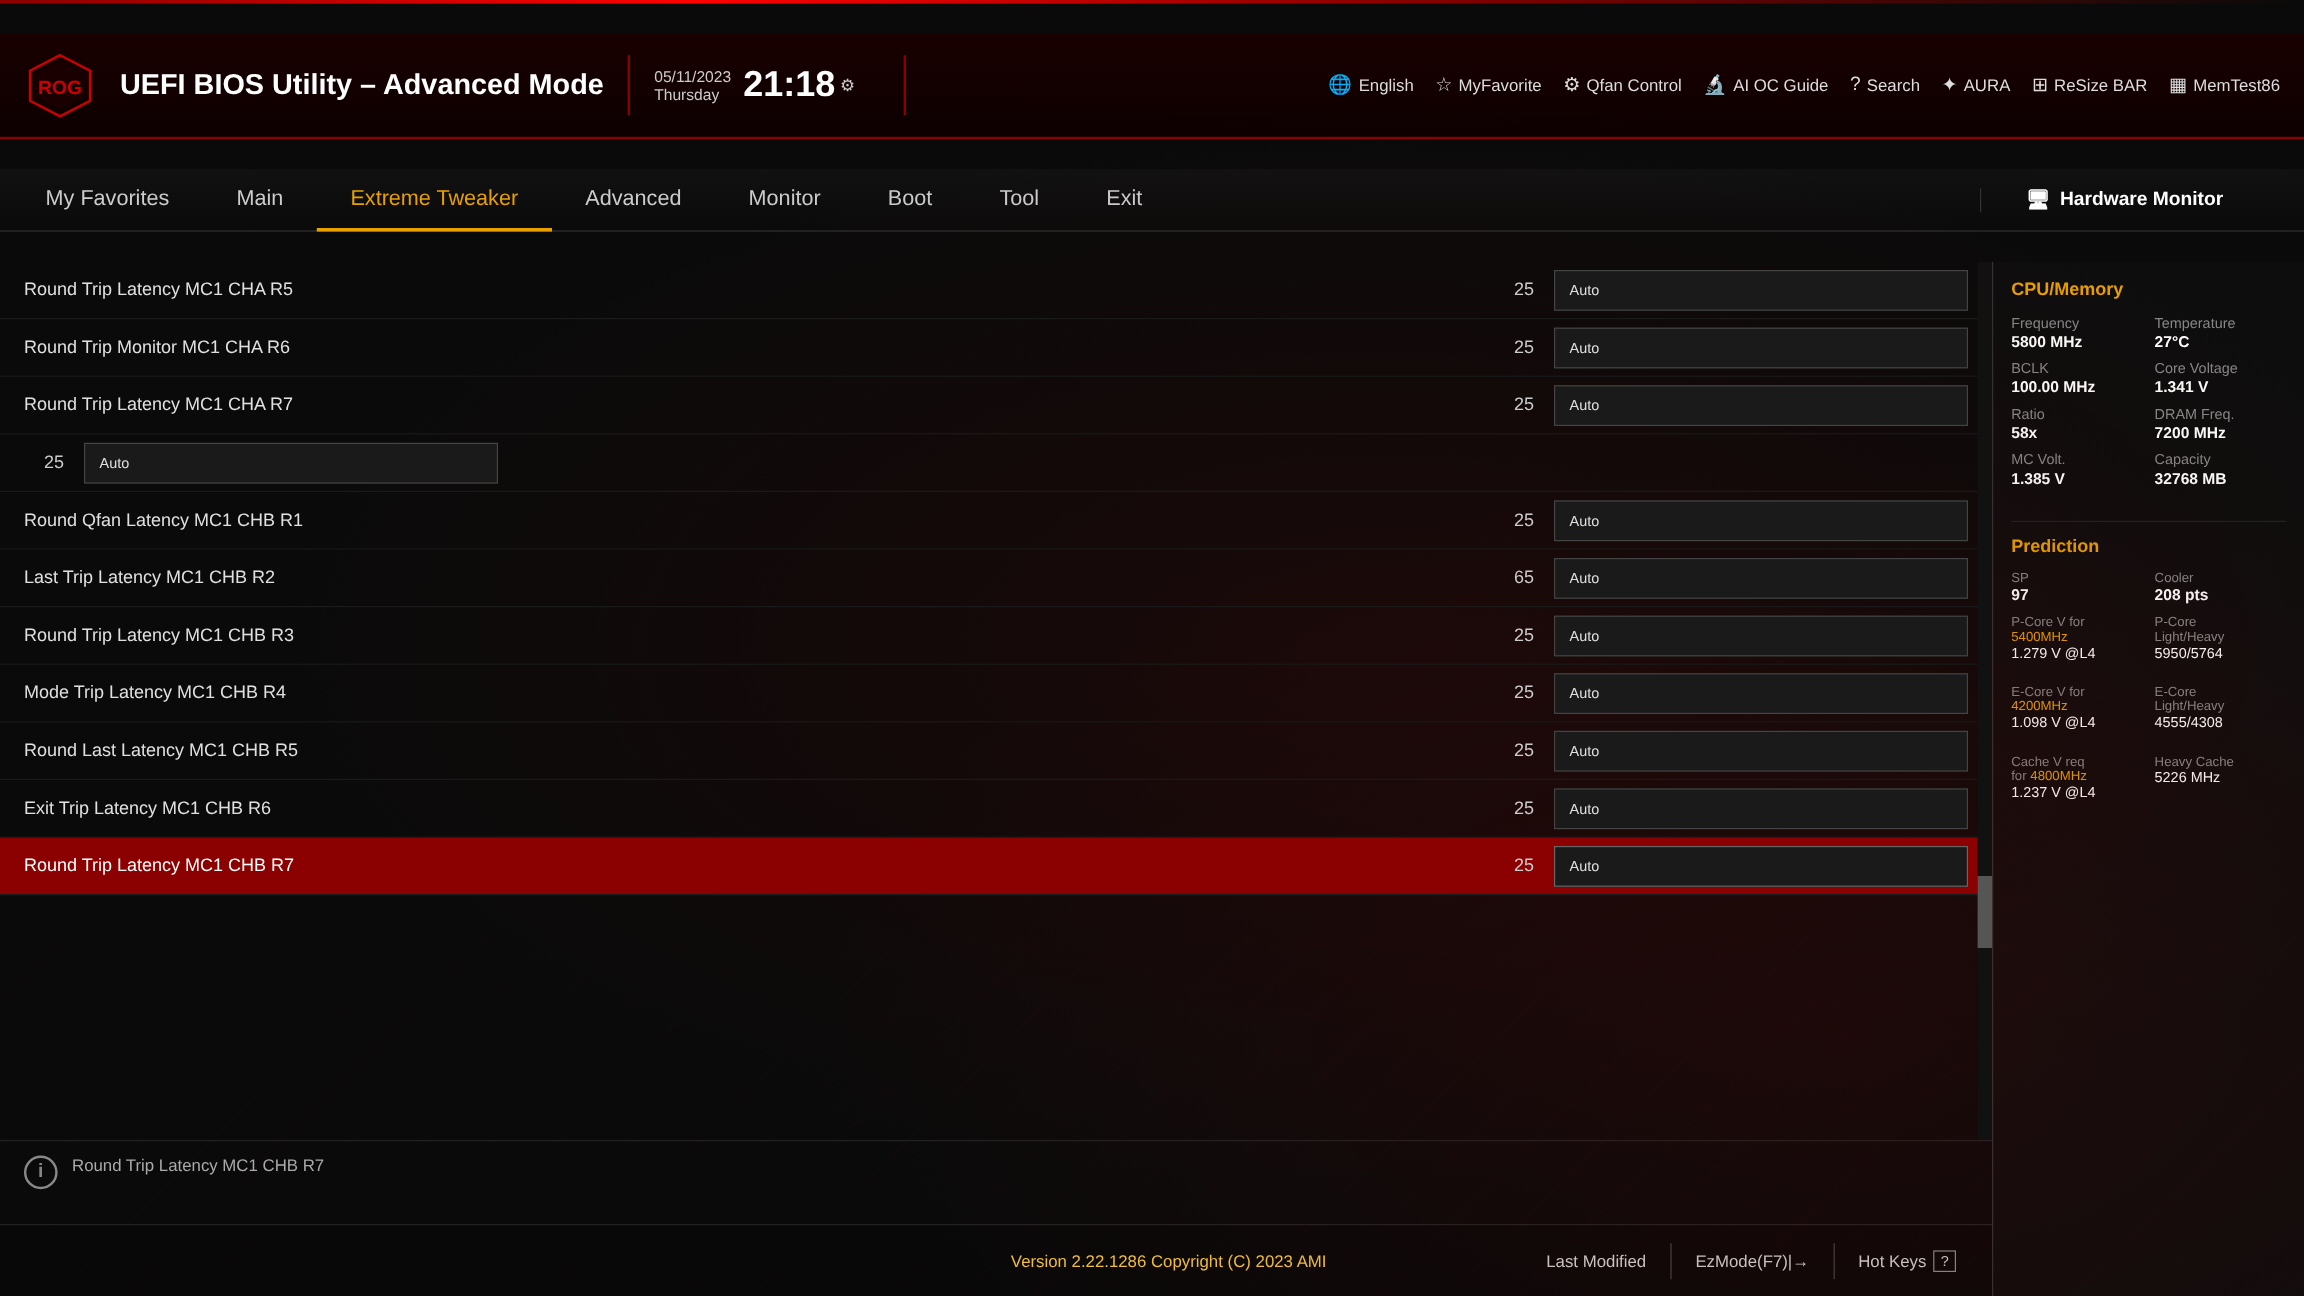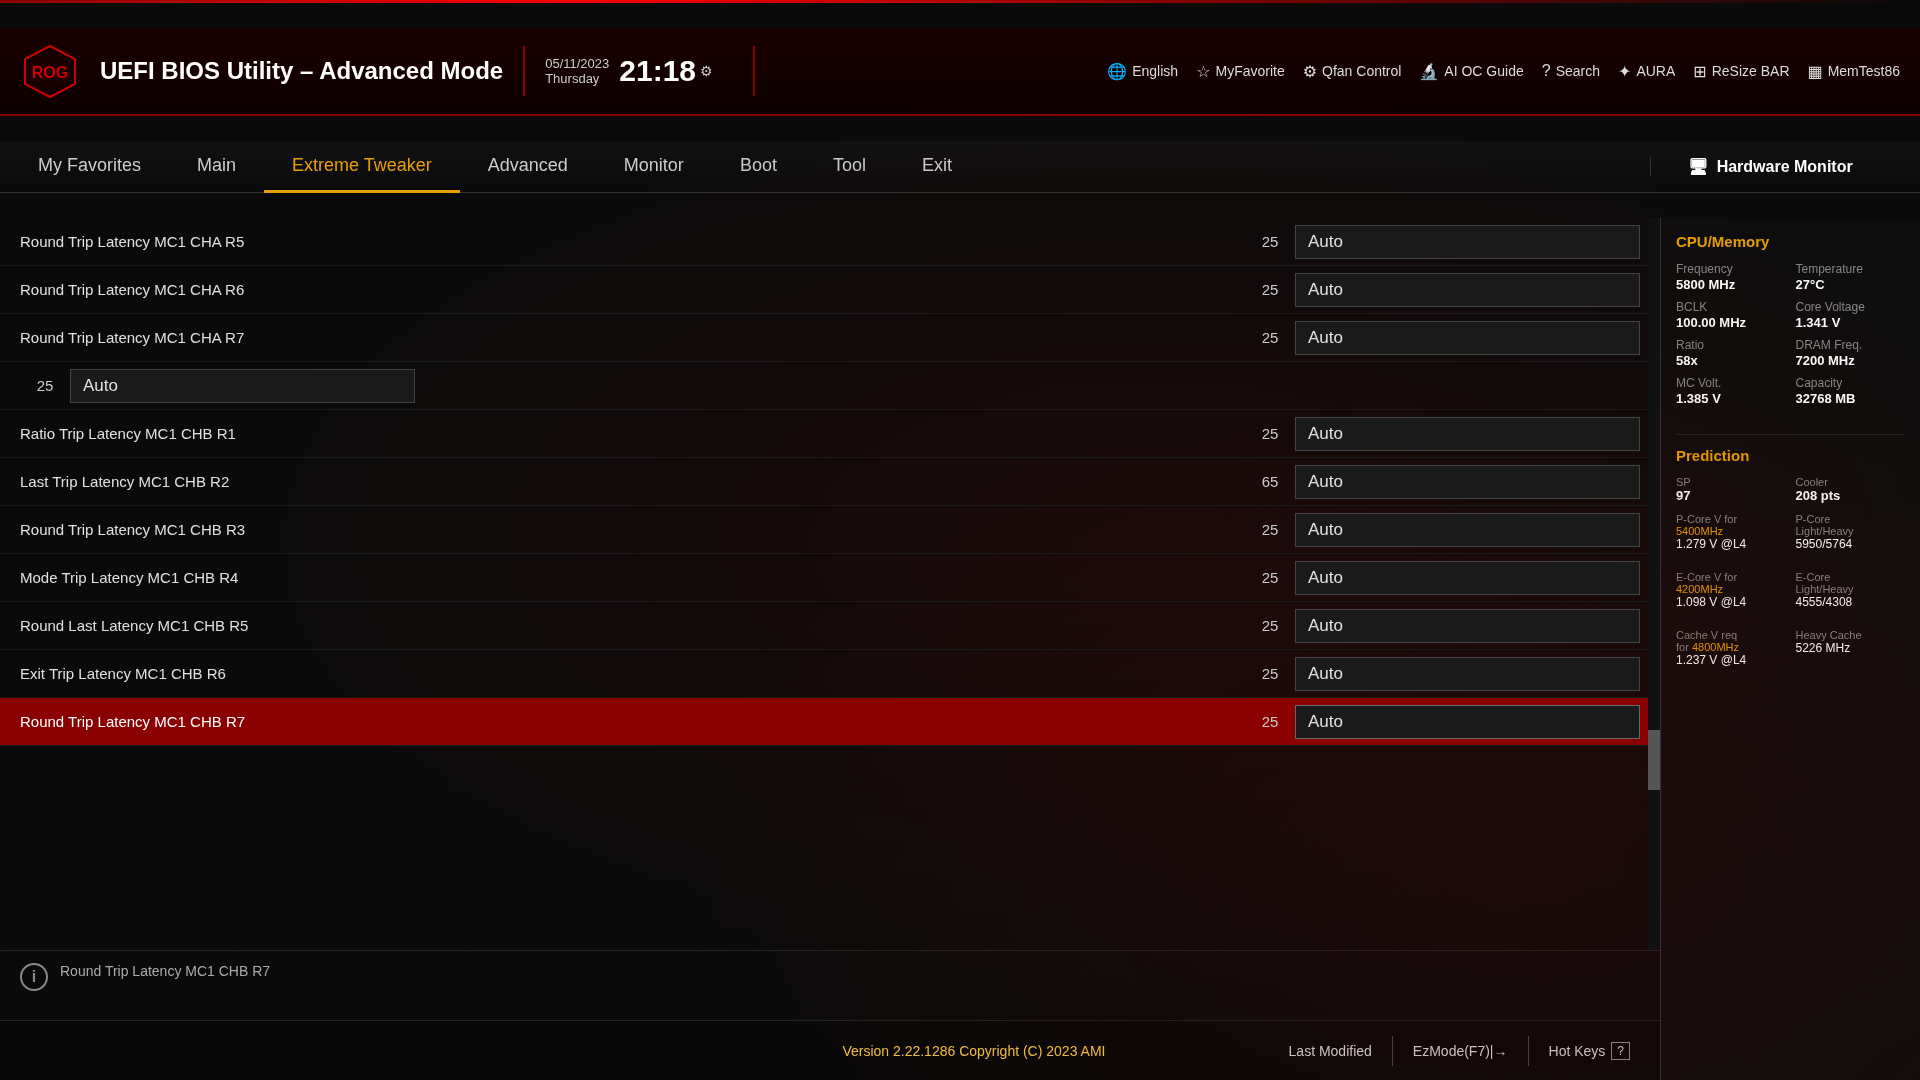--- a/index.html
+++ b/index.html
@@ -200,21 +200,21 @@
       width: 50px;
       text-align: center;
     }
 
     .setting-dropdown {
       width: 345px;
       height: 34px;
       background: #1a1a1a;
       border: 1px solid #444;
       color: #e0e0e0;
-      font-size: 17px;
+      font-size: 12px;
       display: flex;
       align-items: center;
       padding: 0 12px;
     }
 
     .setting-row.selected .setting-dropdown {
       background: #1a1a1a;
       border-color: #666;
     }
 
@@ -491,38 +491,38 @@
     <div class="settings-panel">
       <div class="settings-list">
 
         <div class="setting-row">
           <span class="setting-name">Round Trip Latency MC1 CHA R5</span>
           <span class="setting-value-num">25</span>
           <div class="setting-dropdown">Auto</div>
         </div>
 
         <div class="setting-row">
-          <span class="setting-name">Round Trip Latency MC1 CHA R6</span>
+          <span class="setting-name">Round Trip Monitor MC1 CHA R6</span>
           <span class="setting-value-num">25</span>
           <div class="setting-dropdown">Auto</div>
         </div>
 
         <div class="setting-row">
           <span class="setting-name">Round Trip Latency MC1 CHA R7</span>
           <span class="setting-value-num">25</span>
           <div class="setting-dropdown">Auto</div>
         </div>
 
         <div class="setting-row">
           <span class="setting-value-num">25</span>
           <div class="setting-dropdown">Auto</div>
         </div>
 
         <div class="setting-row">
-          <span class="setting-name">Ratio Trip Latency MC1 CHB R1</span>
+          <span class="setting-name">Round Qfan Latency MC1 CHB R1</span>
           <span class="setting-value-num">25</span>
           <div class="setting-dropdown">Auto</div>
         </div>
 
         <div class="setting-row">
           <span class="setting-name">Last Trip Latency MC1 CHB R2</span>
           <span class="setting-value-num">65</span>
           <div class="setting-dropdown">Auto</div>
         </div>
 

